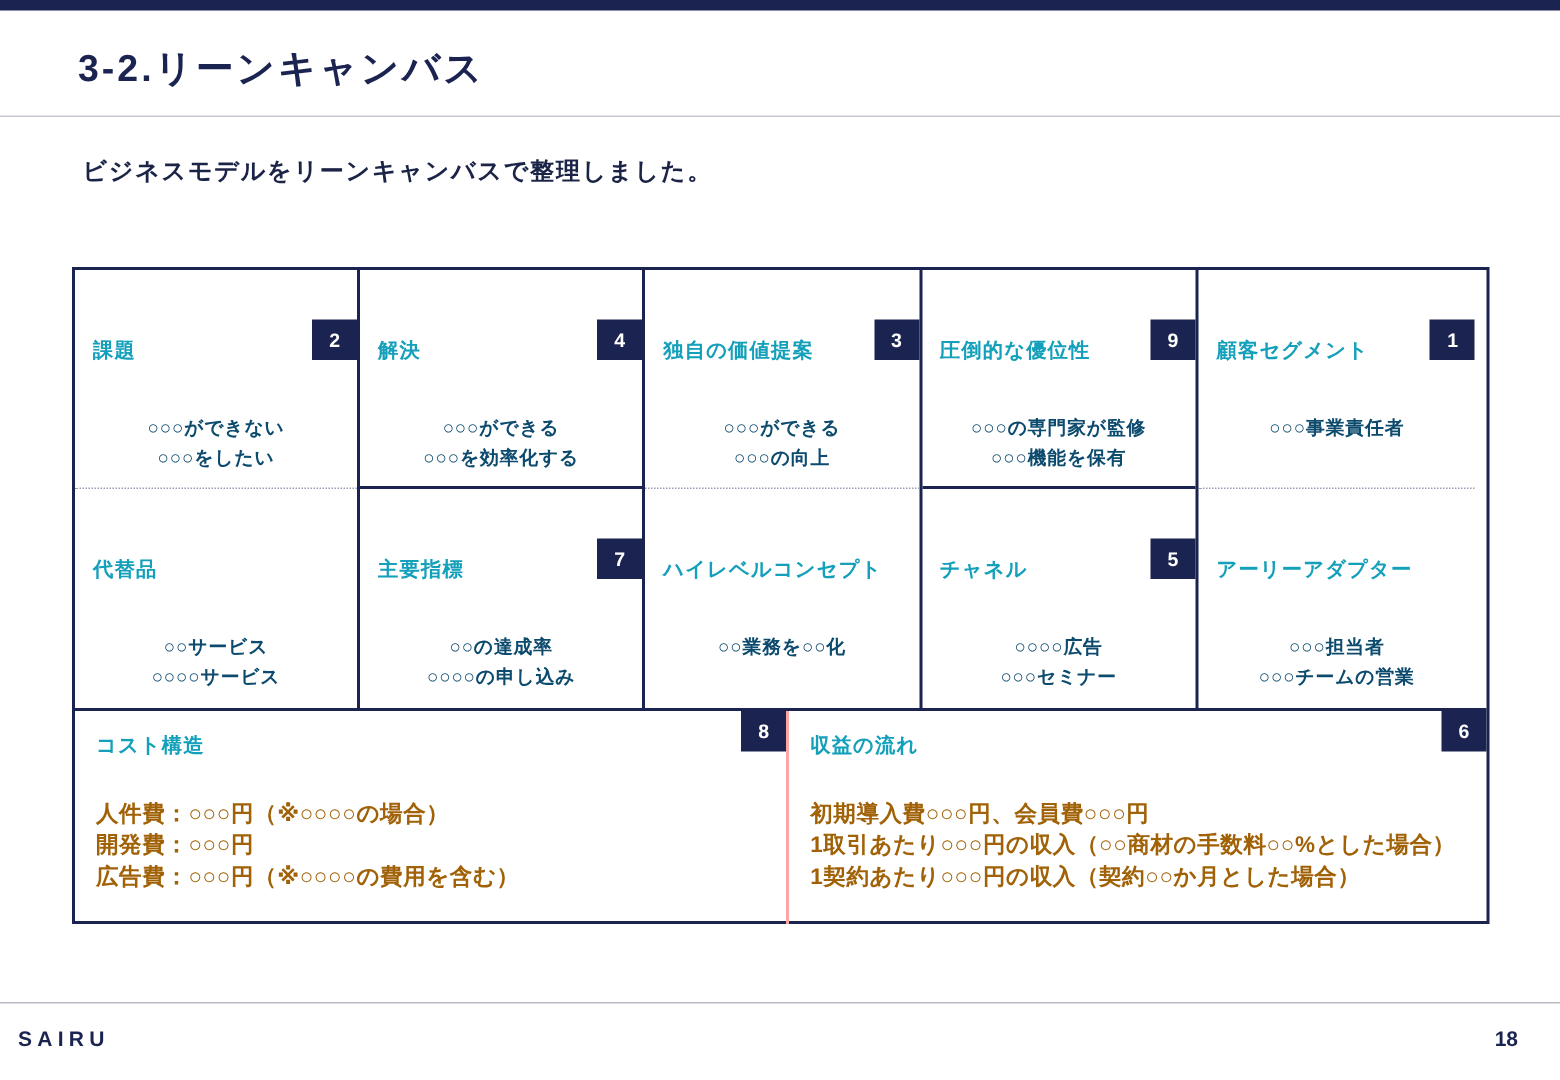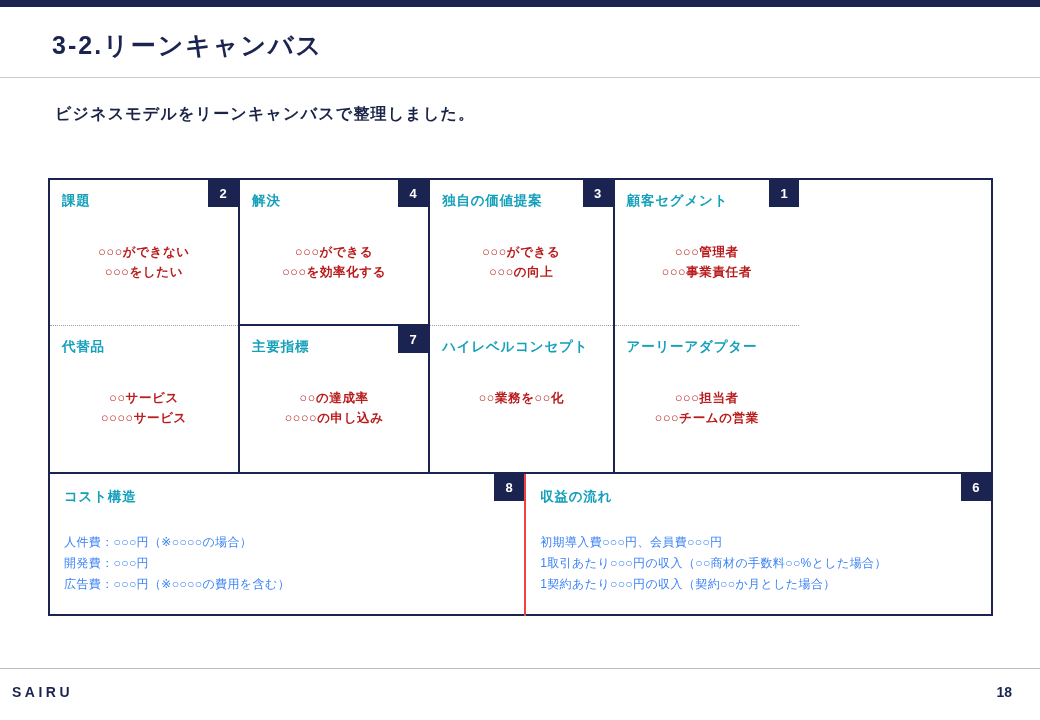--- a/index.html
+++ b/index.html
@@ -95,20 +95,21 @@
   .cellstack {
     display: flex;
     flex-direction: column;
     height: 100%;
   }
   .cell {
     position: relative;
     box-sizing: border-box;
     height: 50%;
     padding: 16px;
+    margin-top: 33px;
   }
   .cell.div-dotted { border-bottom: 1px dotted #9aa0b4; }
   .cell.div-solid  { border-bottom: 2px solid #1b2450; }
 
   .cell-title {
     position: absolute;
     left: 12px;
     top: 12px;
     font-size: 13.5px;
     font-weight: bold;
@@ -119,21 +120,21 @@
   .cell-body {
     position: absolute;
     left: 0;
     right: 0;
     top: 62px;
     text-align: center;
     font-size: 12.5px;
     font-weight: bold;
     line-height: 20px;
     letter-spacing: 0.6px;
-    color: #b91c1c;
+    color: #0c4a6e;
   }
   .cell-body div { white-space: nowrap; }
 
   .badge {
     position: absolute;
     right: 0;
     top: 0;
     width: 30px;
     height: 27px;
     background: #1b2450;
@@ -154,42 +155,42 @@
     height: 144px;
     display: flex;
     border-top: 2px solid #1b2450;
     box-sizing: border-box;
   }
   .bottom-cell {
     position: relative;
     box-sizing: border-box;
     height: 100%;
   }
-  .bottom-cell.left  { width: 50.6%; border-right: 2px solid #ef4444; }
+  .bottom-cell.left  { width: 50.6%; border-right: 2px solid #fca5a5; }
   .bottom-cell.right { width: 49.4%; }
 
   .bottom-title {
     position: absolute;
     left: 14px;
     top: 14px;
     font-size: 13.5px;
     font-weight: bold;
     letter-spacing: 0.8px;
     color: #14a0bb;
     white-space: nowrap;
   }
   .bottom-body {
     position: absolute;
     left: 14px;
     top: 58px;
-    font-size: 12px;
-    font-weight: normal;
+    font-size: 15px;
+    font-weight: bold;
     line-height: 21px;
     letter-spacing: 0.4px;
-    color: #3b82f6;
+    color: #a16207;
   }
   .bottom-body div { white-space: nowrap; }
 
   
   .footer-rule {
     position: absolute;
     left: 0;
     top: 668px;
     width: 1040px;
     height: 1px;
@@ -282,28 +283,47 @@
         </div>
         <div class="cell">
           <div class="cell-title">ハイレベルコンセプト</div>
           <div class="cell-body">
             <div>○○業務を○○化</div>
           </div>
         </div>
       </div>
     </div>
 
+    <div class="col w-wide sep-right">
+      <div class="cellstack">
+        <div class="cell div-solid">
+          <div class="cell-title">圧倒的な優位性</div>
+          <div class="badge">9</div>
+          <div class="cell-body">
+            <div>○○○の専門家が監修</div>
+            <div>○○○機能を保有</div>
+          </div>
+        </div>
+        <div class="cell">
+          <div class="cell-title">チャネル</div>
+          <div class="badge">5</div>
+          <div class="cell-body">
+            <div>○○○○広告</div>
+            <div>○○○セミナー</div>
+          </div>
+        </div>
+      </div>
+    </div>
 
     <div class="col w-wide">
       <div class="cellstack">
         <div class="cell div-dotted">
           <div class="cell-title">顧客セグメント</div>
           <div class="badge">1</div>
           <div class="cell-body">
-            <div>○○○管理者</div>
             <div>○○○事業責任者</div>
           </div>
         </div>
         <div class="cell">
           <div class="cell-title">アーリーアダプター</div>
           <div class="cell-body">
             <div>○○○担当者</div>
             <div>○○○チームの営業</div>
           </div>
         </div>

